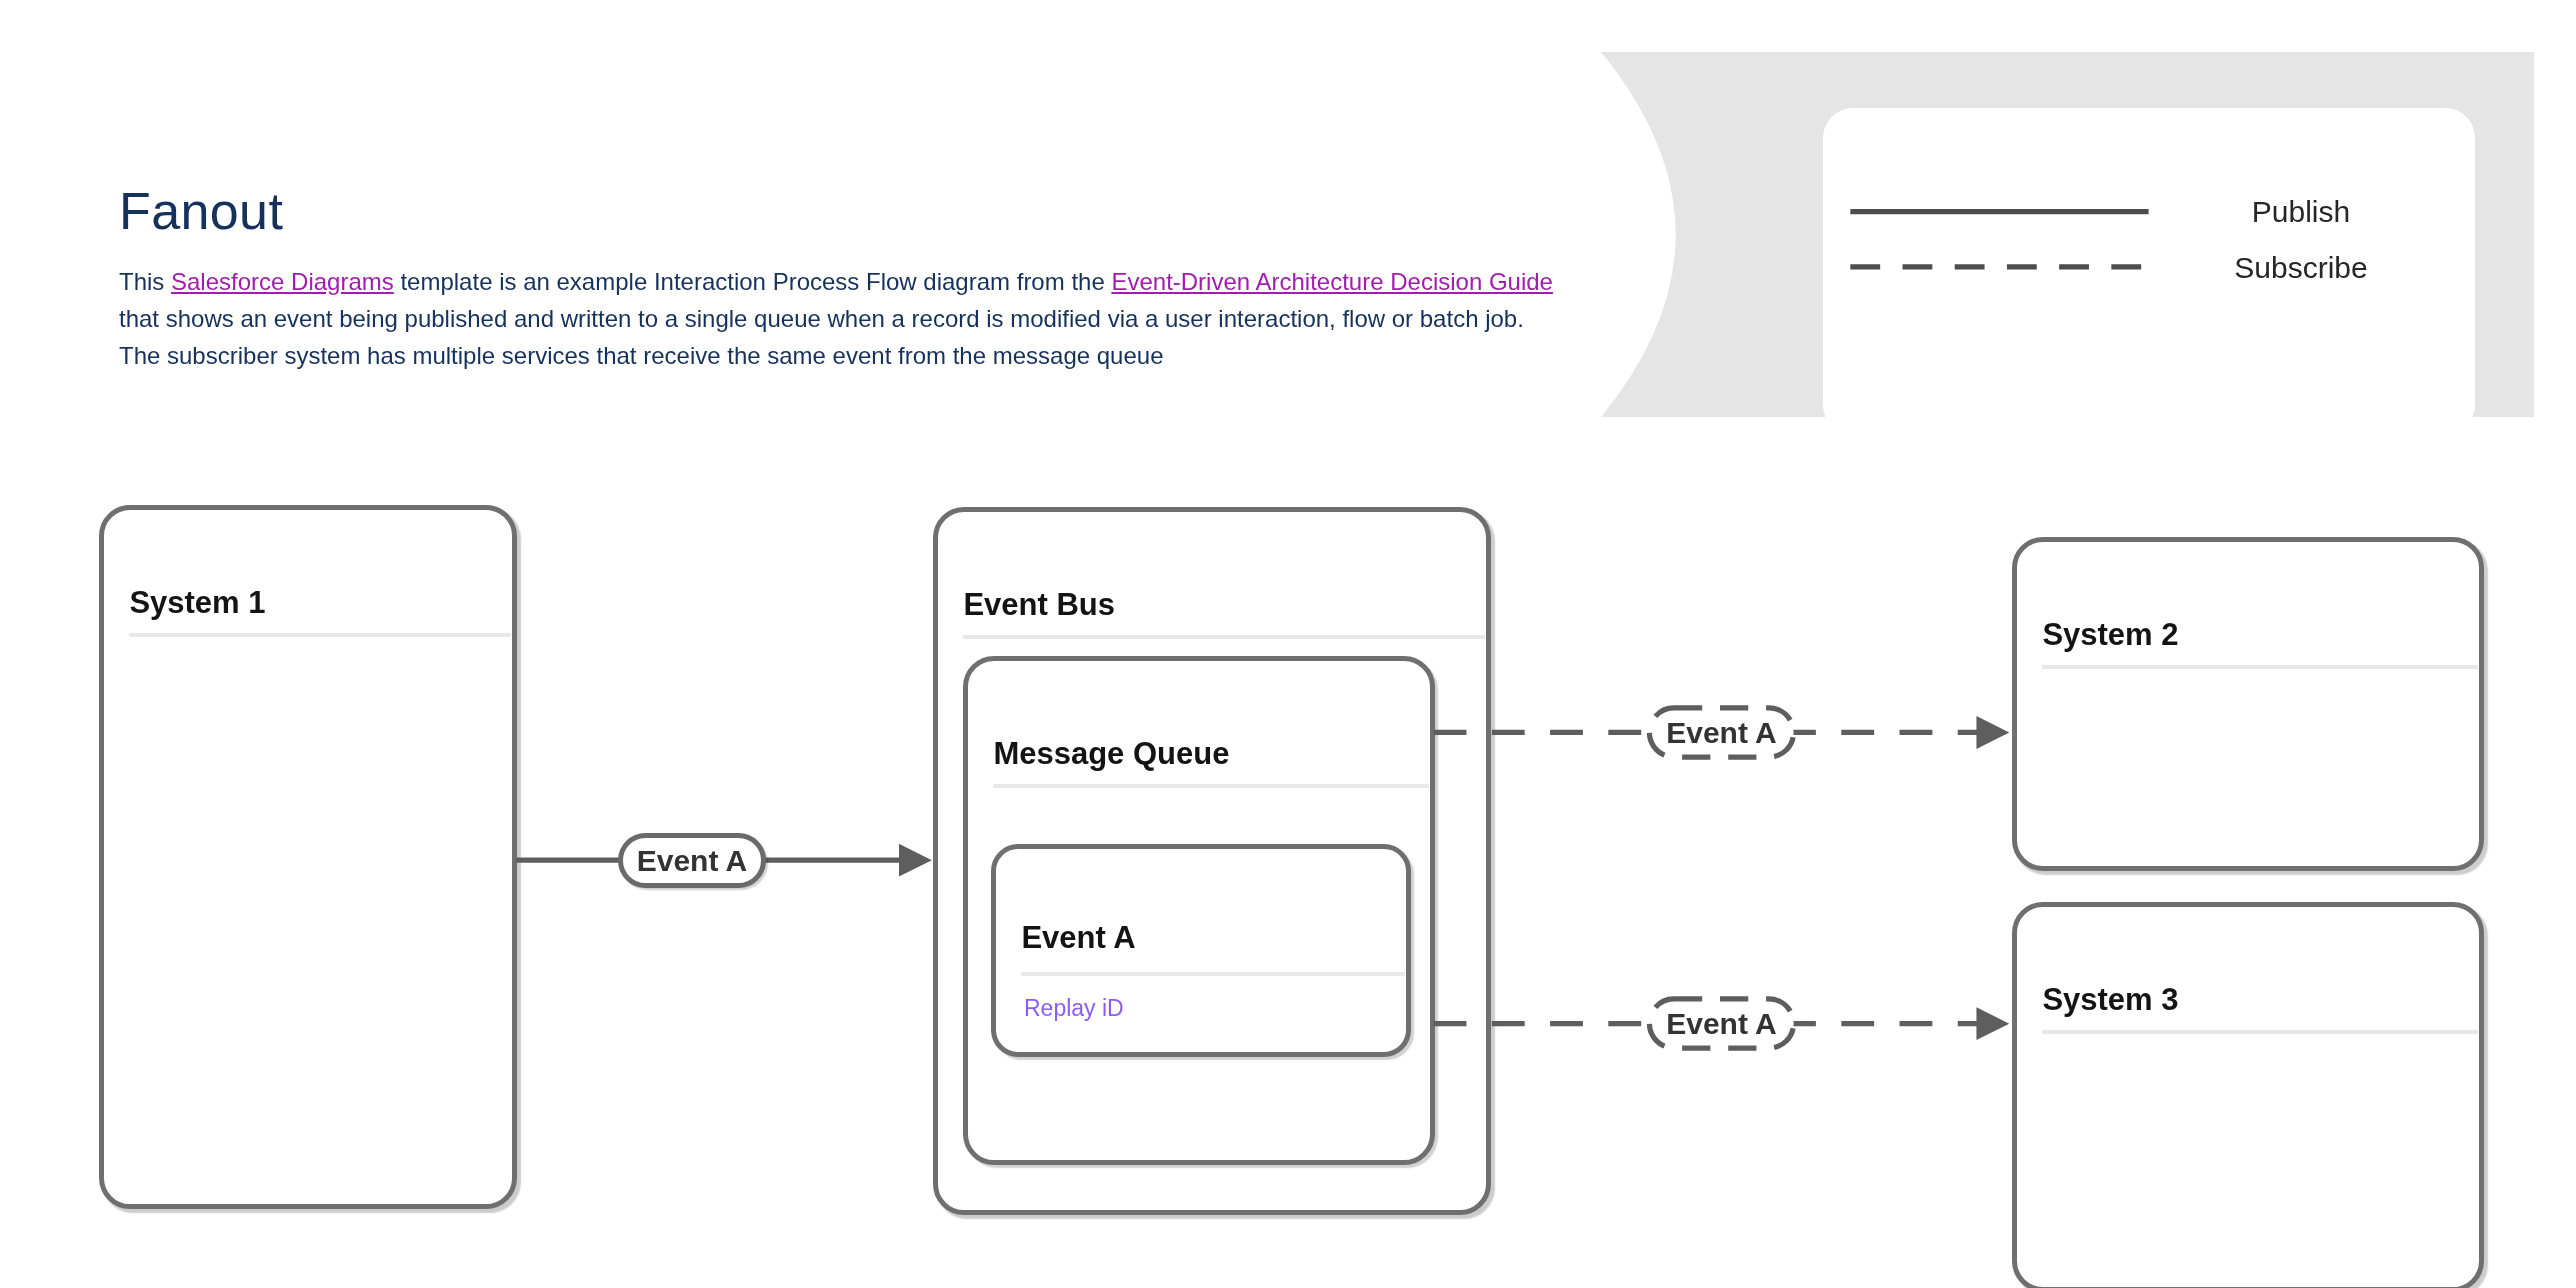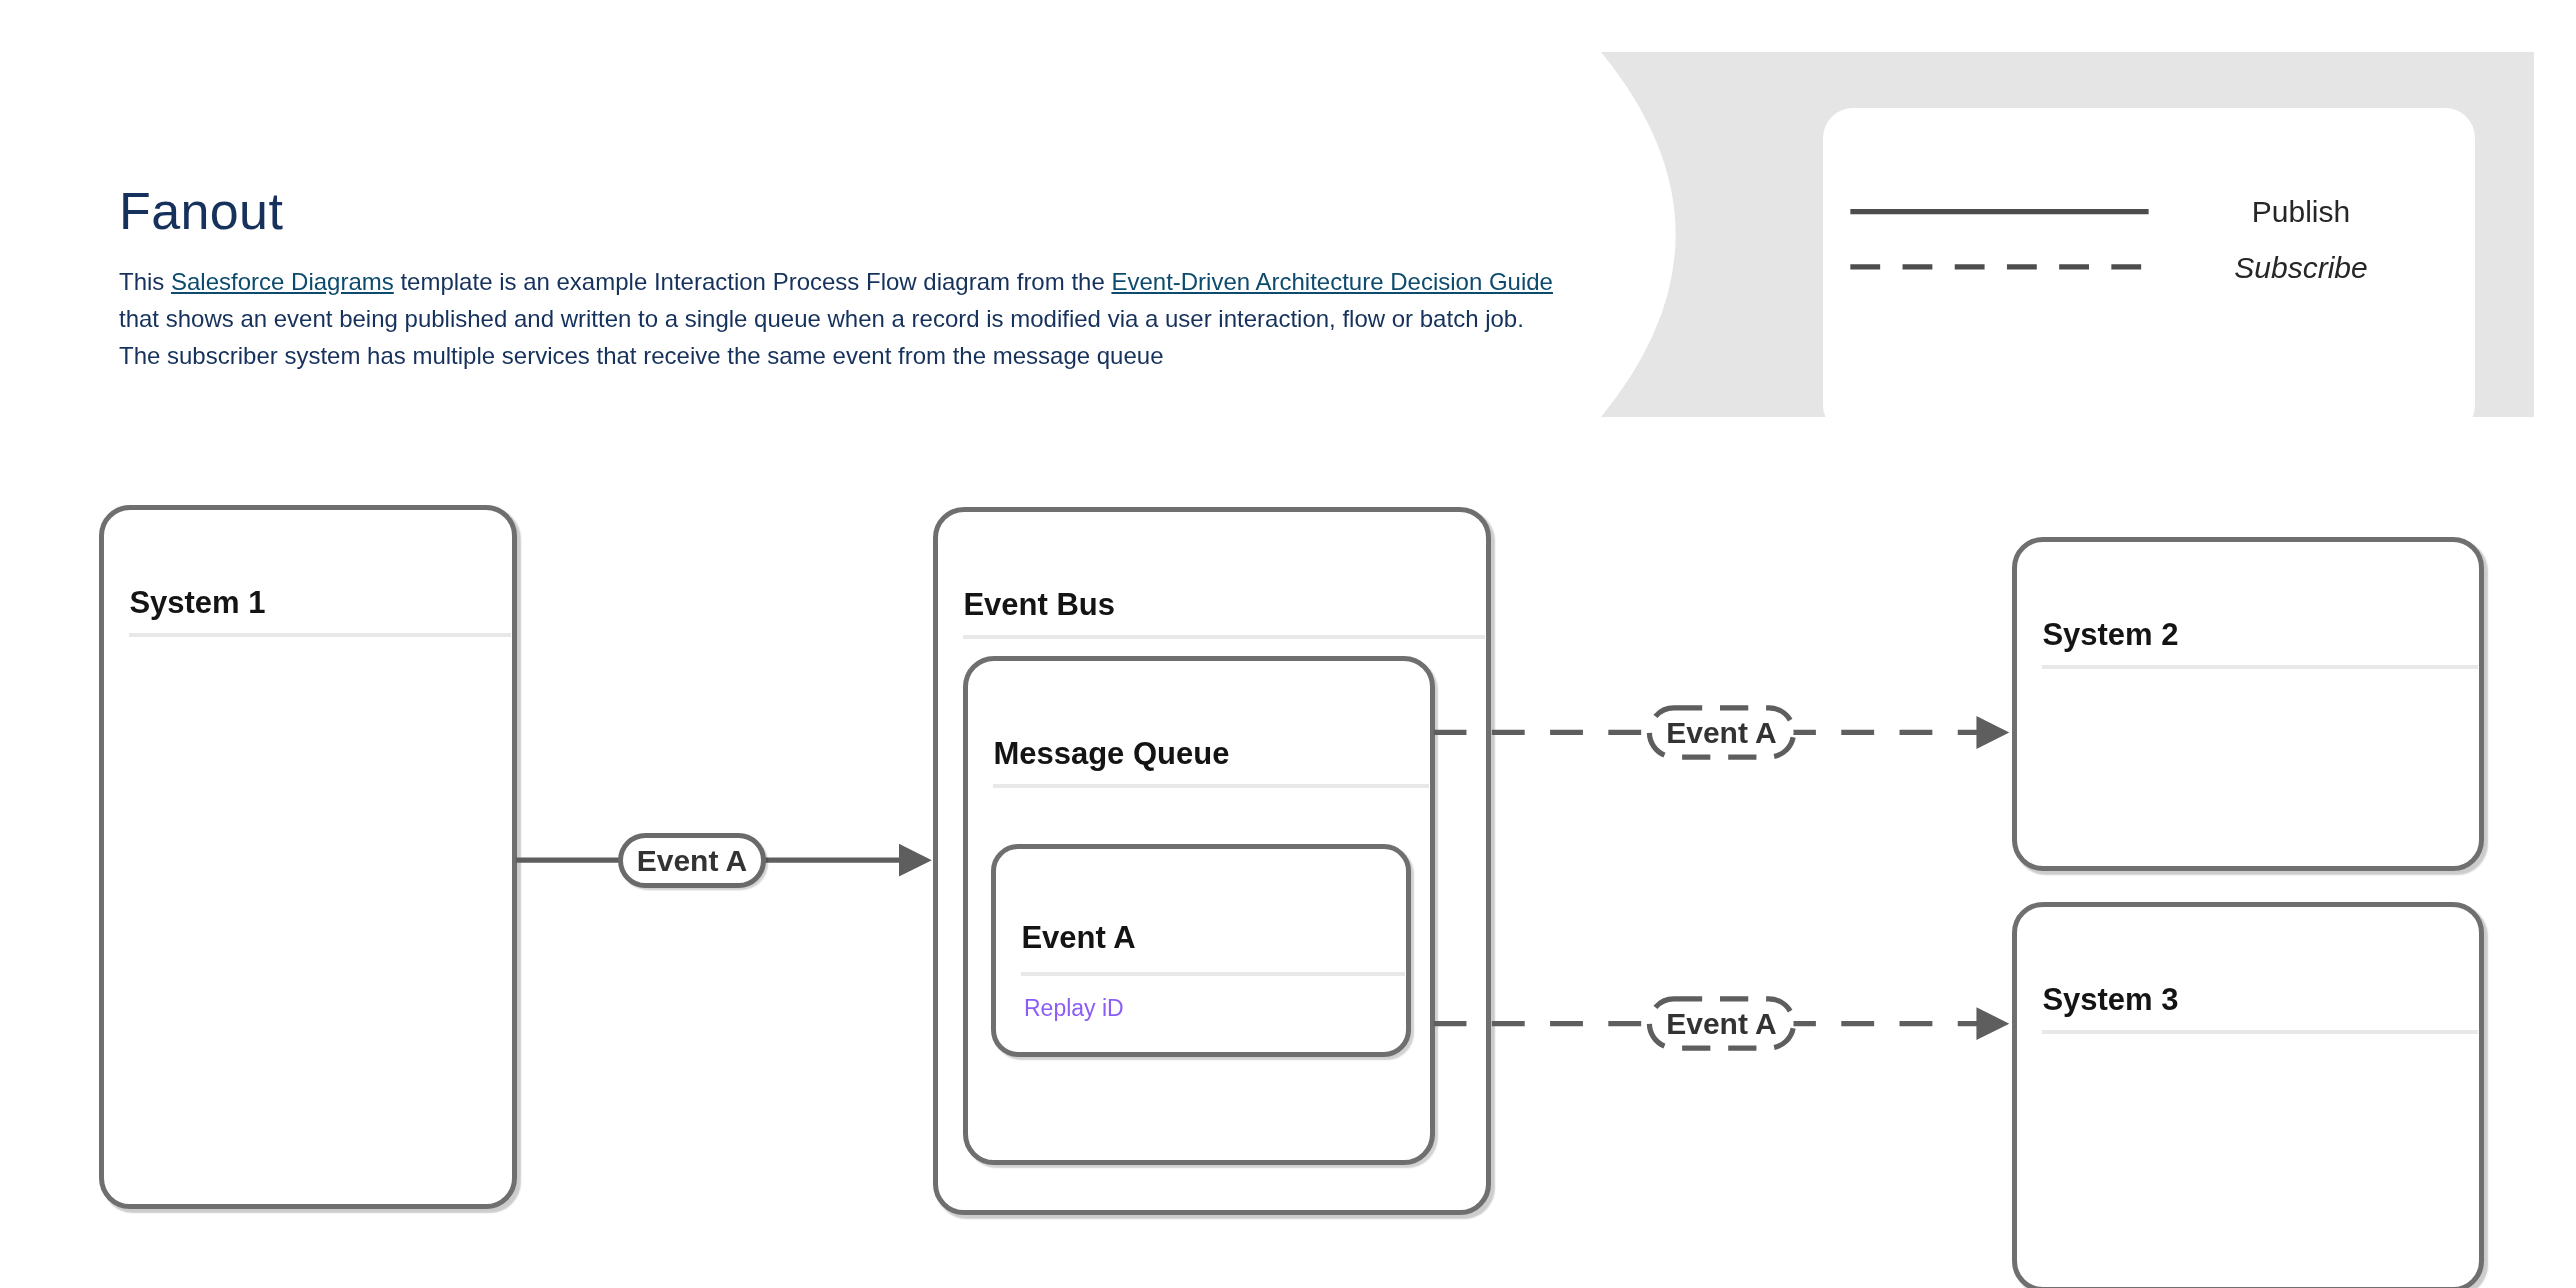--- a/index.html
+++ b/index.html
@@ -26,21 +26,21 @@
   .description {
     position: absolute;
     left: 119px; top: 263px;
     width: 1456px;
     font-size: 24px;
     line-height: 37px;
     color: #16325c;
     white-space: pre-wrap;
   }
   .description a {
-    color: #0c4a6e;
+    color: #a21caf;
     text-decoration: underline;
     cursor: pointer;
   }
 
   
   .legend-bg-svg { position: absolute; left: 1598px; top: 52px; }
   .legend-card {
     position: absolute;
     left: 1823px; top: 108px;
     width: 652px; height: 327px;
@@ -51,21 +51,21 @@
   .legend-label {
     position: absolute;
     left: 351px;
     width: 254px;
     text-align: center;
     font-size: 30px;
     color: #262626;
     line-height: 33px;
   }
   .legend-label.publish { top: 87px; }
-  .legend-label.subscribe { top: 143px; font-style: italic; }
+  .legend-label.subscribe { top: 143px; }
 
   
   .node {
     position: absolute;
     background: #ffffff;
     border: 5.2px solid #6f6f6f;
     border-radius: 31px;
     box-shadow: 3.7px 3.7px 1.5px rgba(0,0,0,0.20);
   }
   .node-title {

